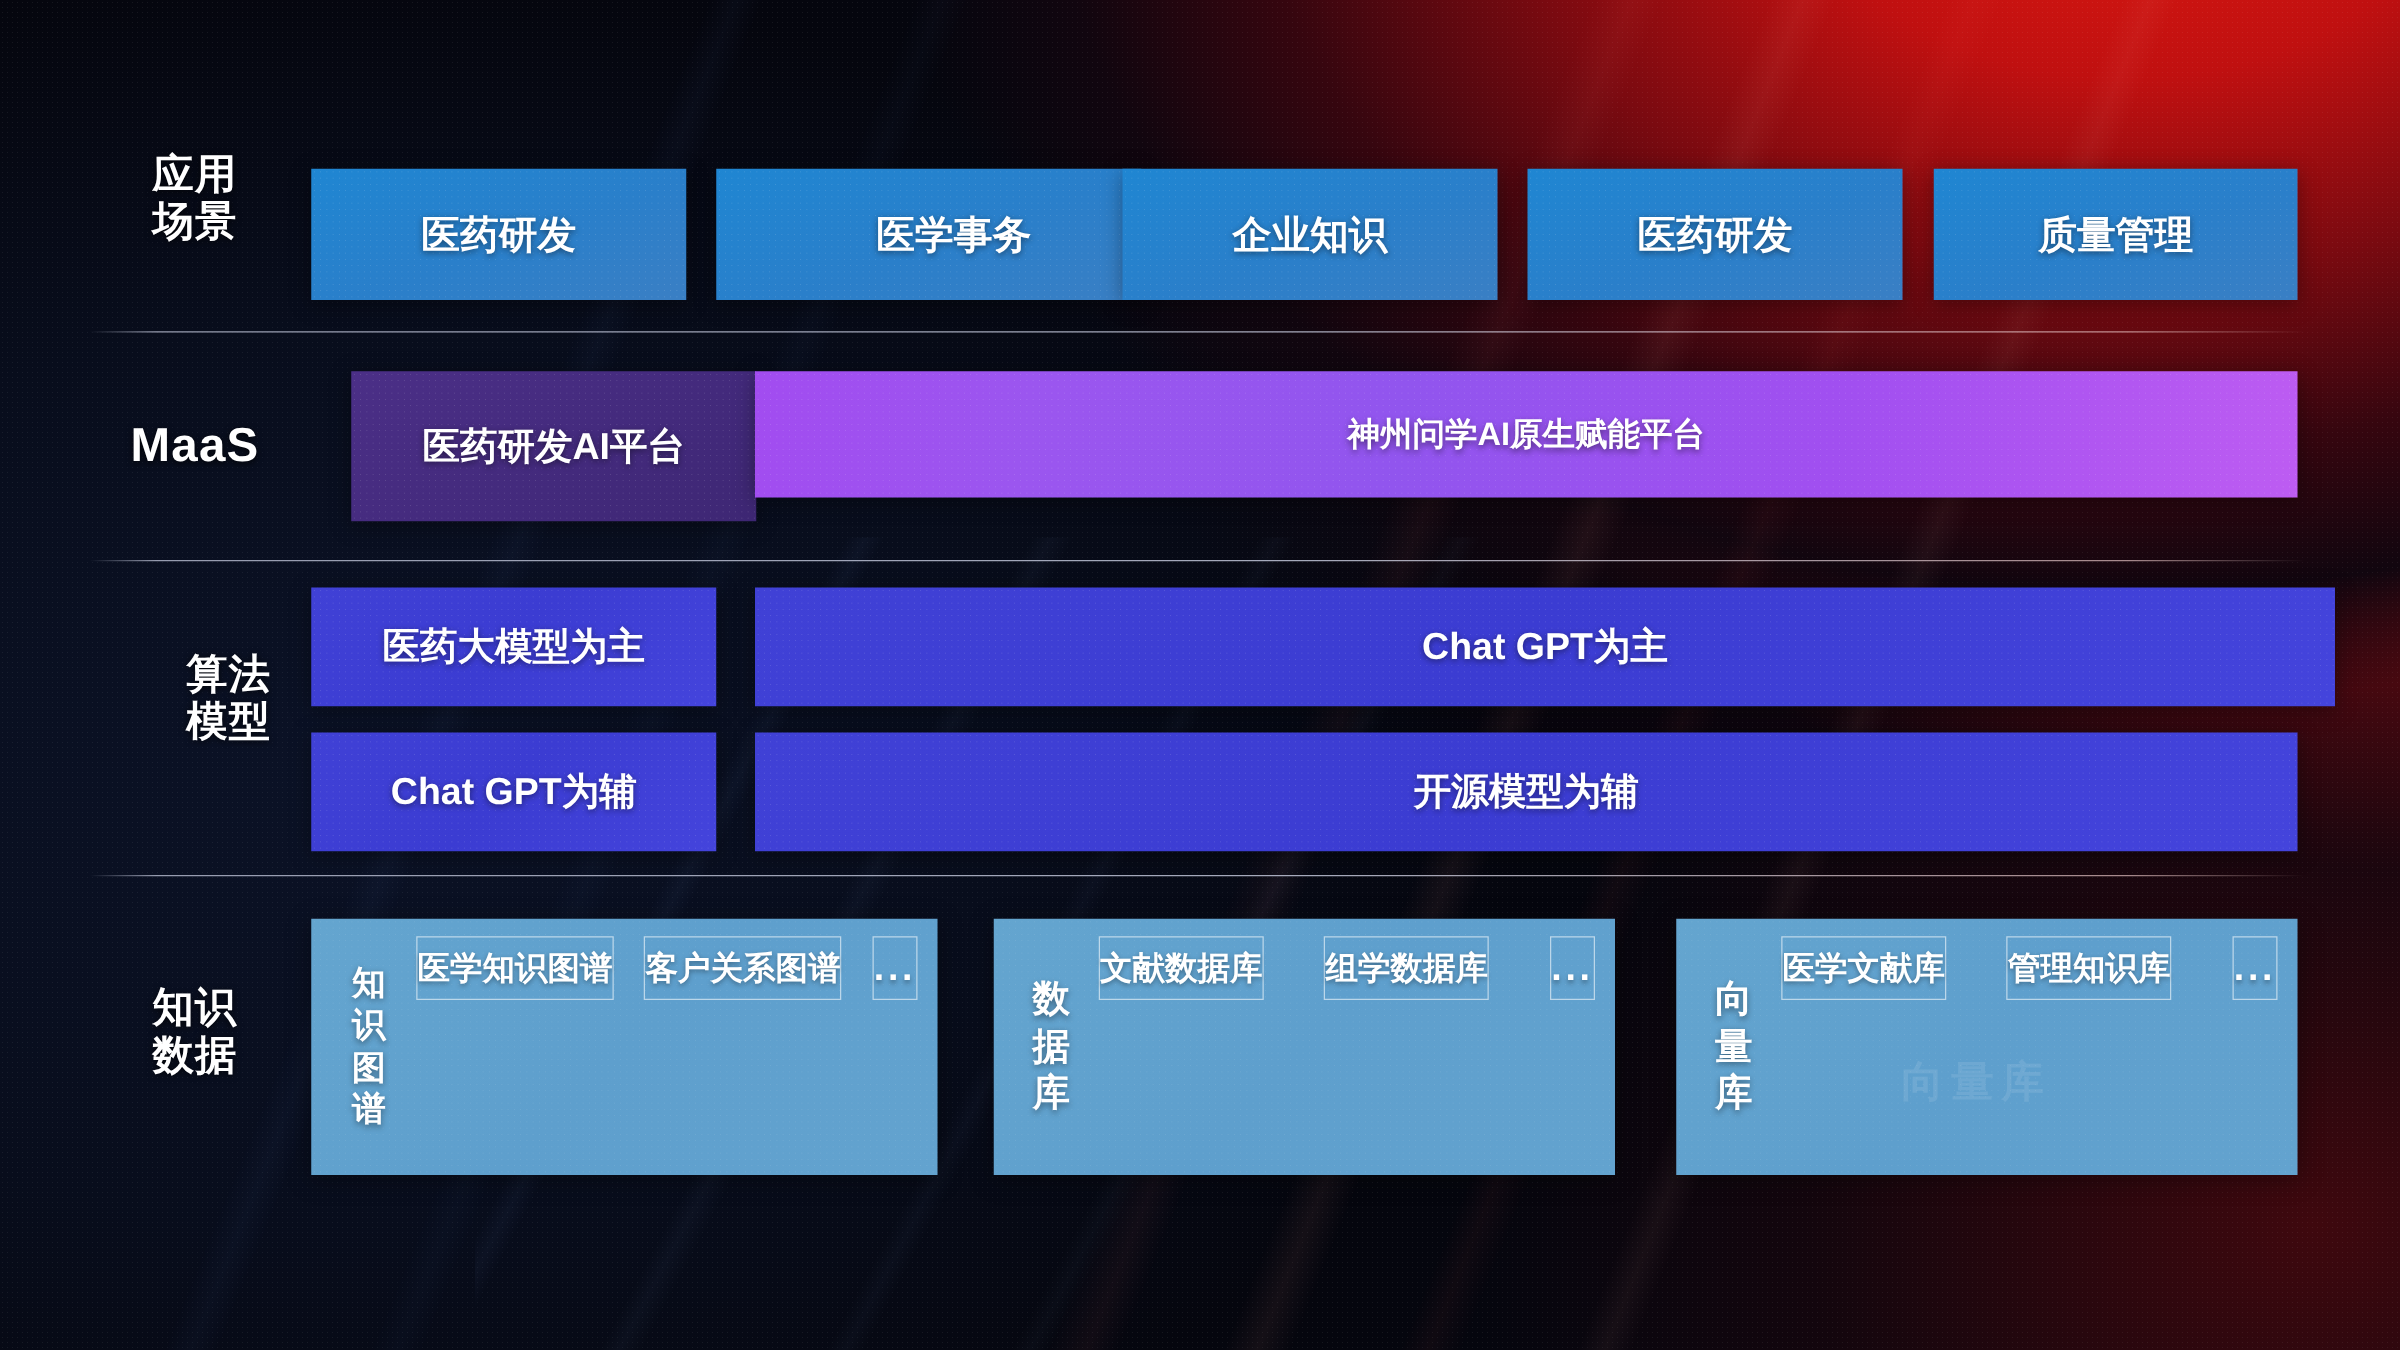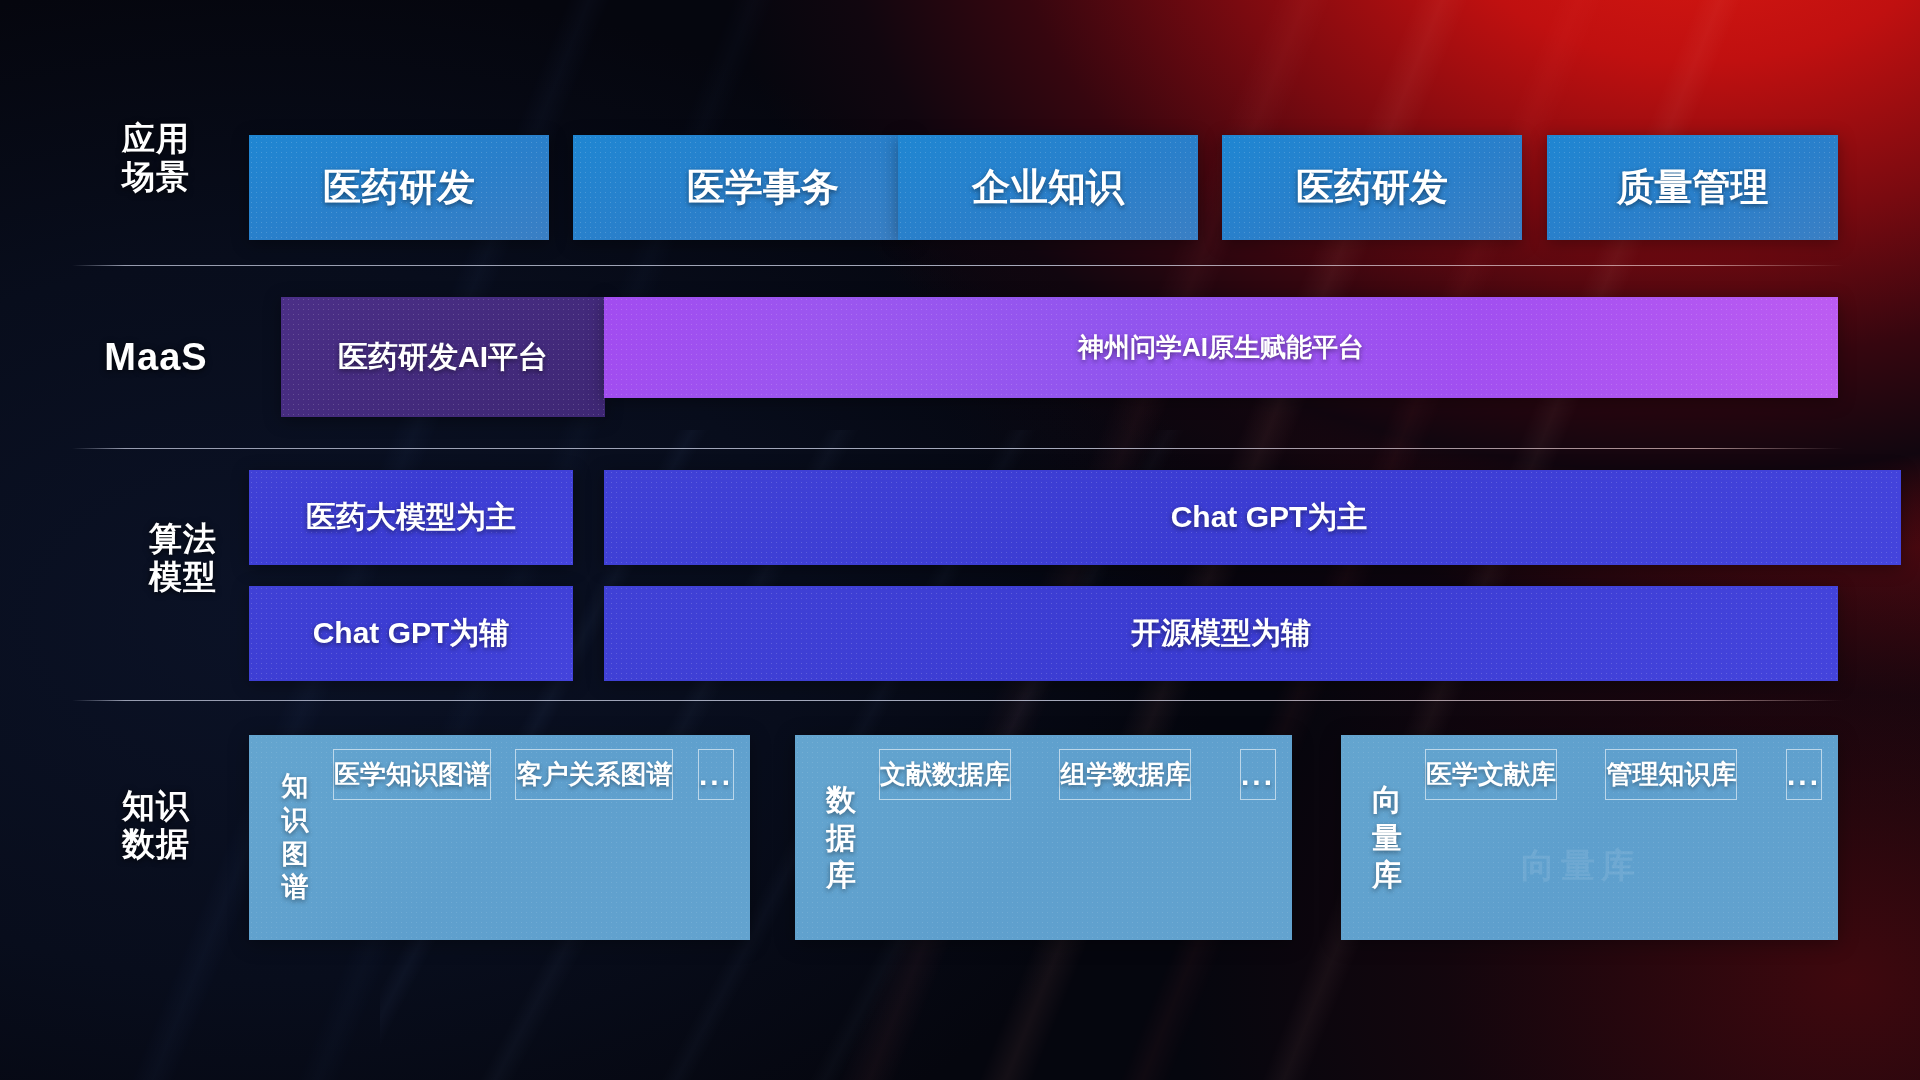--- a/index.html
+++ b/index.html
@@ -48,21 +48,21 @@
   .box{position:absolute;display:flex;align-items:center;justify-content:center;
      color:#fff;font-weight:700;text-align:center;
      text-shadow:0 2px 5px rgba(0,0,0,.45);
      box-shadow:0 3px 16px rgba(0,0,0,.35);}
   .box .dots{position:absolute;inset:0;opacity:.30;pointer-events:none;
      background-image:radial-gradient(rgba(255,255,255,.55) 0.6px, transparent 0.7px);
      background-size:5px 5px;}
   .box span.txt{position:relative;z-index:2;}
 
   
-  .app-box{top:135px;height:105px;font-size:38px;
+  .app-box{top:135px;height:105px;font-size:31px;
      background:linear-gradient(160deg,#1f86d2 0%,#2a7fca 55%,#3a7fc4 100%);}
   
   .maas-left{top:297px;height:120px;font-size:30px;
      background:linear-gradient(150deg,#4b2f87 0%,#432a7c 60%,#3e2774 100%);margin-left:32px;}
   .maas-right{top:297px;height:101px;font-size:26px;
      background:linear-gradient(100deg,#a24cf0 0%,#9b56ef 18%,#9155ee 42%,#a14ff0 70%,#bd5cf2 100%);}
   
   .algo{font-size:30px;height:95px;
      background:linear-gradient(135deg,#4041d6 0%,#3b3cd2 48%,#4444dc 100%);}
   
@@ -141,21 +141,21 @@
 
   <div class="label" style="top:520px;font-size:33px;text-align:right;">
     <div>算法</div>
     <div>模型</div>
   </div>
 
   <div class="box algo" style="left:249px;top:470px;width:324px;">
     <div class="dots"></div>
     <span class="txt">医药大模型为主</span>
   </div>
-  <div class="box algo" style="left:604px;top:470px;width:1264px;padding-left:33px;">
+  <div class="box algo" style="left:604px;top:470px;width:1264px;">
     <div class="dots"></div>
     <span class="txt">Chat GPT为主</span>
   </div>
   <div class="box algo" style="left:249px;top:586px;width:324px;">
     <div class="dots"></div>
     <span class="txt">Chat GPT为辅</span>
   </div>
   <div class="box algo" style="left:604px;top:586px;width:1234px;">
     <div class="dots"></div>
     <span class="txt">开源模型为辅</span>

